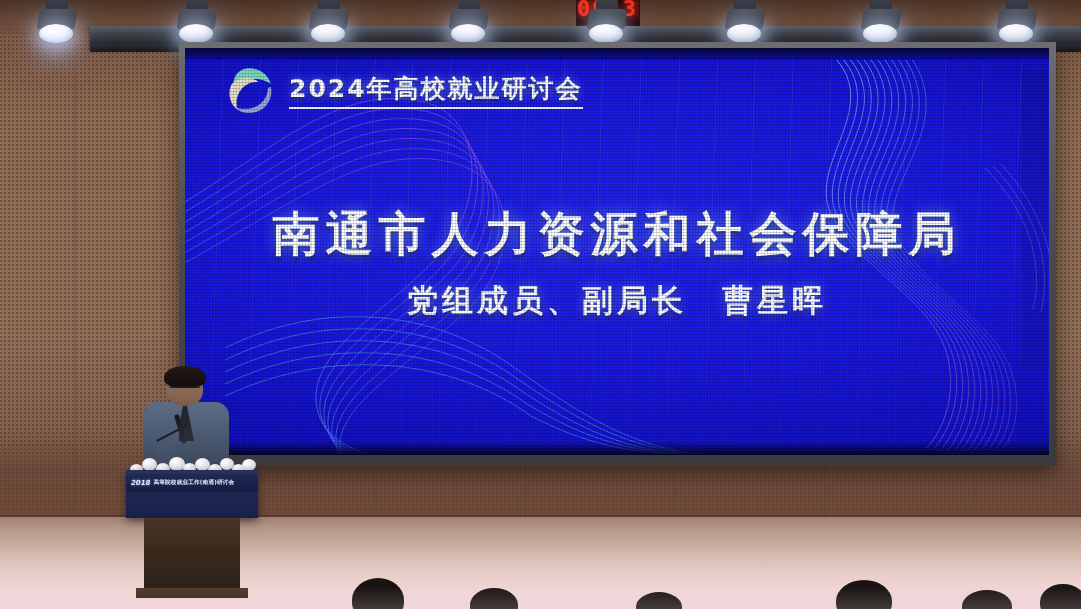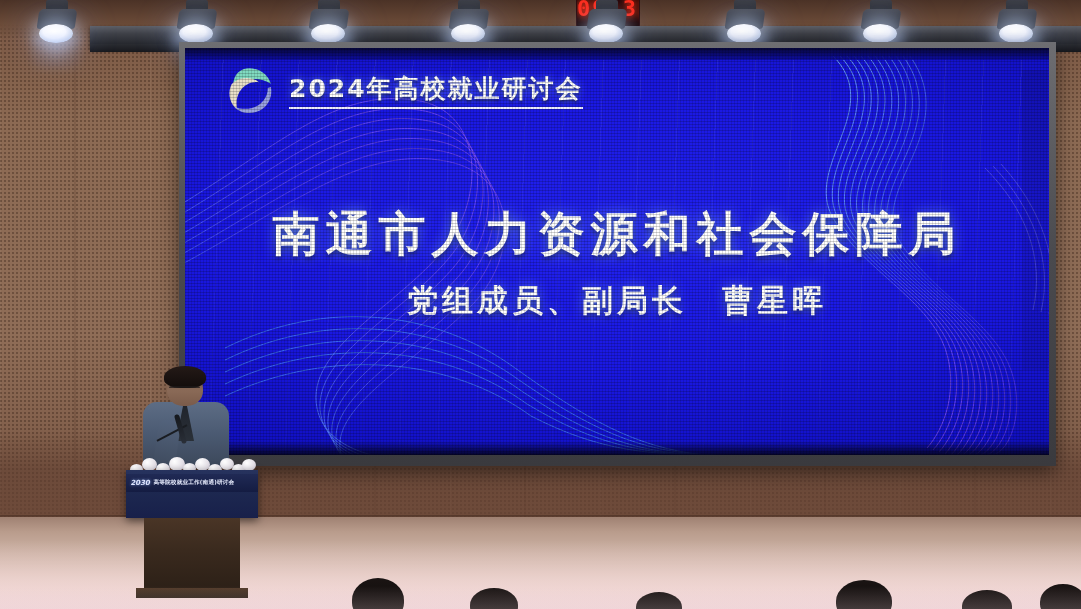--- a/index.html
+++ b/index.html
@@ -436,21 +436,21 @@
         <div class="fl" style="left: 36px; top: 18px; width: 12px; height: 10px;"></div>
         <div class="fl" style="left: 50px; top: 18px; width: 11px; height: 9px;"></div>
         <div class="fl" style="left: 64px; top: 18px; width: 12px; height: 10px;"></div>
         <div class="fl" style="left: 78px; top: 18px; width: 11px; height: 9px;"></div>
         <div class="fl" style="left: 92px; top: 18px; width: 11px; height: 9px;"></div>
         <div class="fl" style="left: 106px; top: 17px; width: 11px; height: 9px;"></div>
       </div>
 
     <div class="podium"></div>
     <div class="podium-band">
-      <span class="podium-year">2030</span>
+      <span class="podium-year">2018</span>
       <span class="podium-text">高等院校就业工作(南通)研讨会</span>
     </div>
     <div class="podium-base"></div>
     <div class="podium-foot"></div>
   </div>
 
   <div id="audience">
       <div class="aud" style="position: absolute; left: 352px; top: 578px; width: 52px; height: 44px;"></div>
       <div class="aud" style="position: absolute; left: 470px; top: 588px; width: 48px; height: 34px;"></div>
       <div class="aud" style="position: absolute; left: 636px; top: 592px; width: 46px; height: 30px;"></div>

